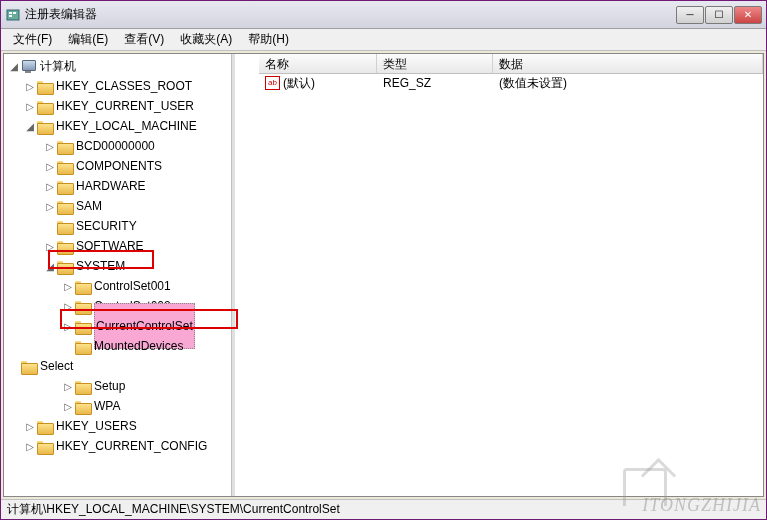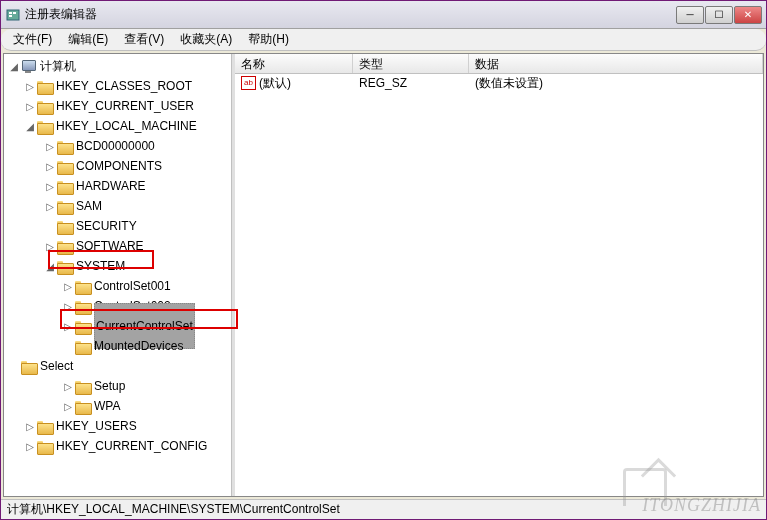--- a/index.html
+++ b/index.html
@@ -45,21 +45,20 @@
       border-radius: 2px;
     }
     .win-btn.close { background: linear-gradient(to bottom, #e88, #c44); color: #fff; }
     .menubar {
       height: 22px;
       background: #f0f0f0;
       display: flex;
       align-items: center;
       padding: 0 4px;
       border-bottom: 1px solid #c0c0c0;
-      border-radius: 10px;
     }
     .menu-item {
       padding: 2px 8px;
       font-size: 12px;
       cursor: default;
     }
     .content {
       flex: 1;
       display: flex;
       background: #fff;
@@ -77,20 +76,21 @@
     .splitter {
       width: 3px;
       background: #e0e0e0;
       cursor: col-resize;
     }
     .list-panel {
       flex: 1;
       display: flex;
       flex-direction: column;
       background: #fff;
+      margin-left: 24px;
     }
     .list-header {
       height: 20px;
       display: flex;
       background: linear-gradient(to bottom, #fcfcfc, #e8e8e8);
       border-bottom: 1px solid #c0c0c0;
     }
     .list-col {
       padding: 2px 6px;
       border-right: 1px solid #d0d0d0;
@@ -181,21 +181,21 @@
     }
     .computer-icon::before {
       content: "";
       position: absolute;
       bottom: 0; left: 4px;
       width: 6px; height: 2px;
       background: #888;
     }
     .tree-label { font-size: 12px; }
     .tree-label.selected {
-      background: #a3a3a3;
+      background: #f9a8d4;
       border: 1px dotted #888;
       padding: 15px 1px;
     }
     .highlight-box {
       border: 2px solid #d00;
       position: absolute;
       pointer-events: none;
     }
     .watermark {
       position: absolute;

